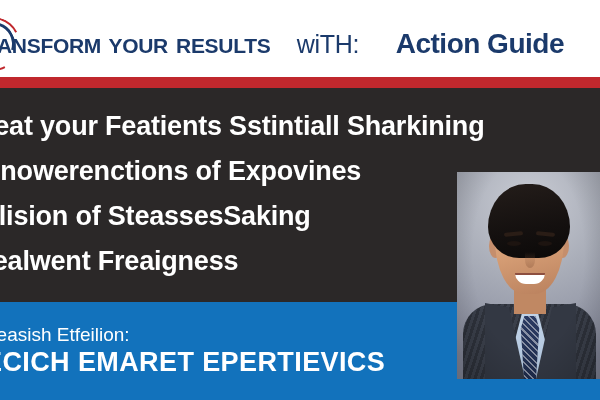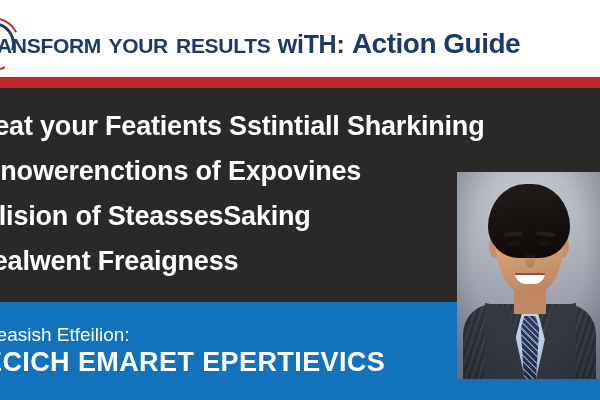--- a/index.html
+++ b/index.html
@@ -66,26 +66,28 @@
     letter-spacing: -0.3px;
     line-height: 34px;
   }
   .header-title .seg-smallcaps {
     font-variant: small-caps;
     text-transform: lowercase;
     font-size: 30px;
   }
   .header-title .seg-with {
     font-size: 25px;
-    font-weight: bold;
+    font-weight: normal;
+    margin-left: 19px;
   }
   .header-title .seg-accent {
     font-size: 28px;
     font-weight: bold;
     letter-spacing: -0.5px;
+    margin-left: 29px;
   }
 
   
   .red-divider {
     position: absolute;
     left: 0; top: 77px;
     width: 600px;
     height: 11px;
     background: #c0282d;
   }

